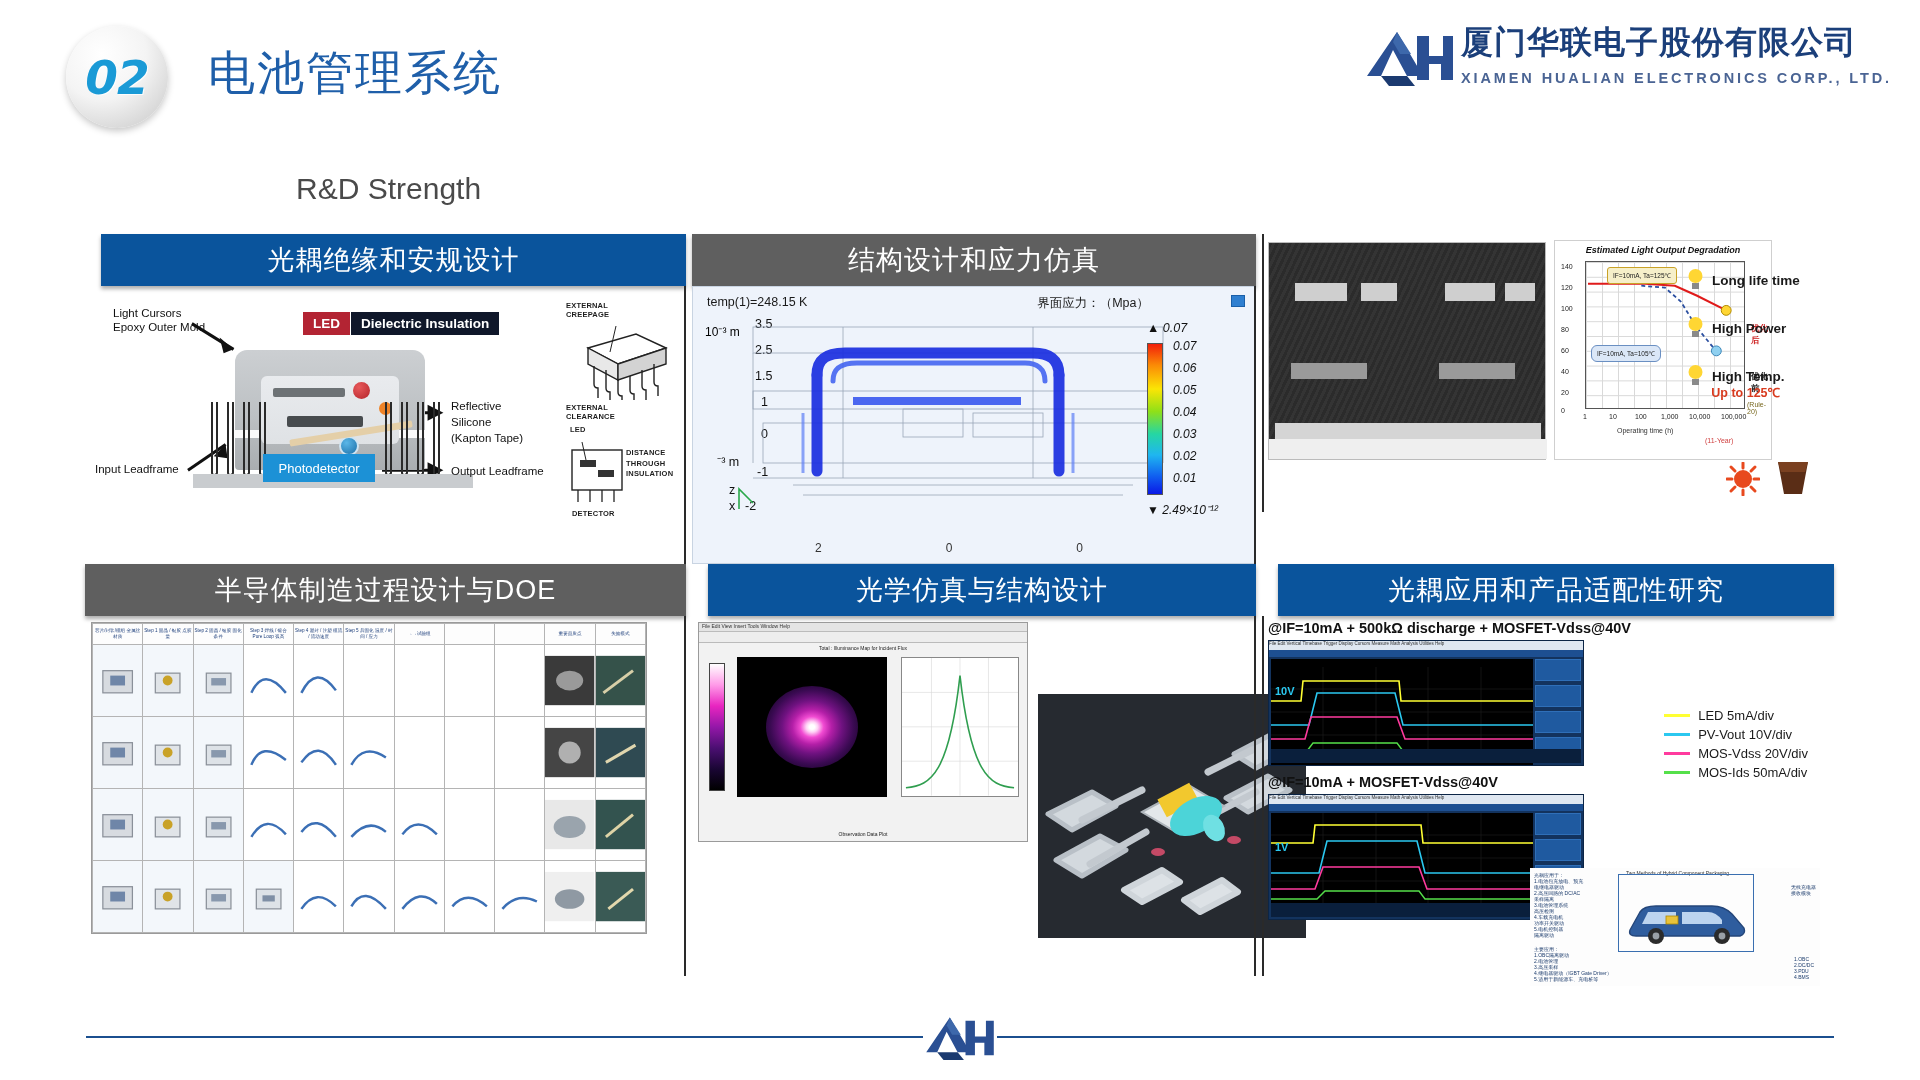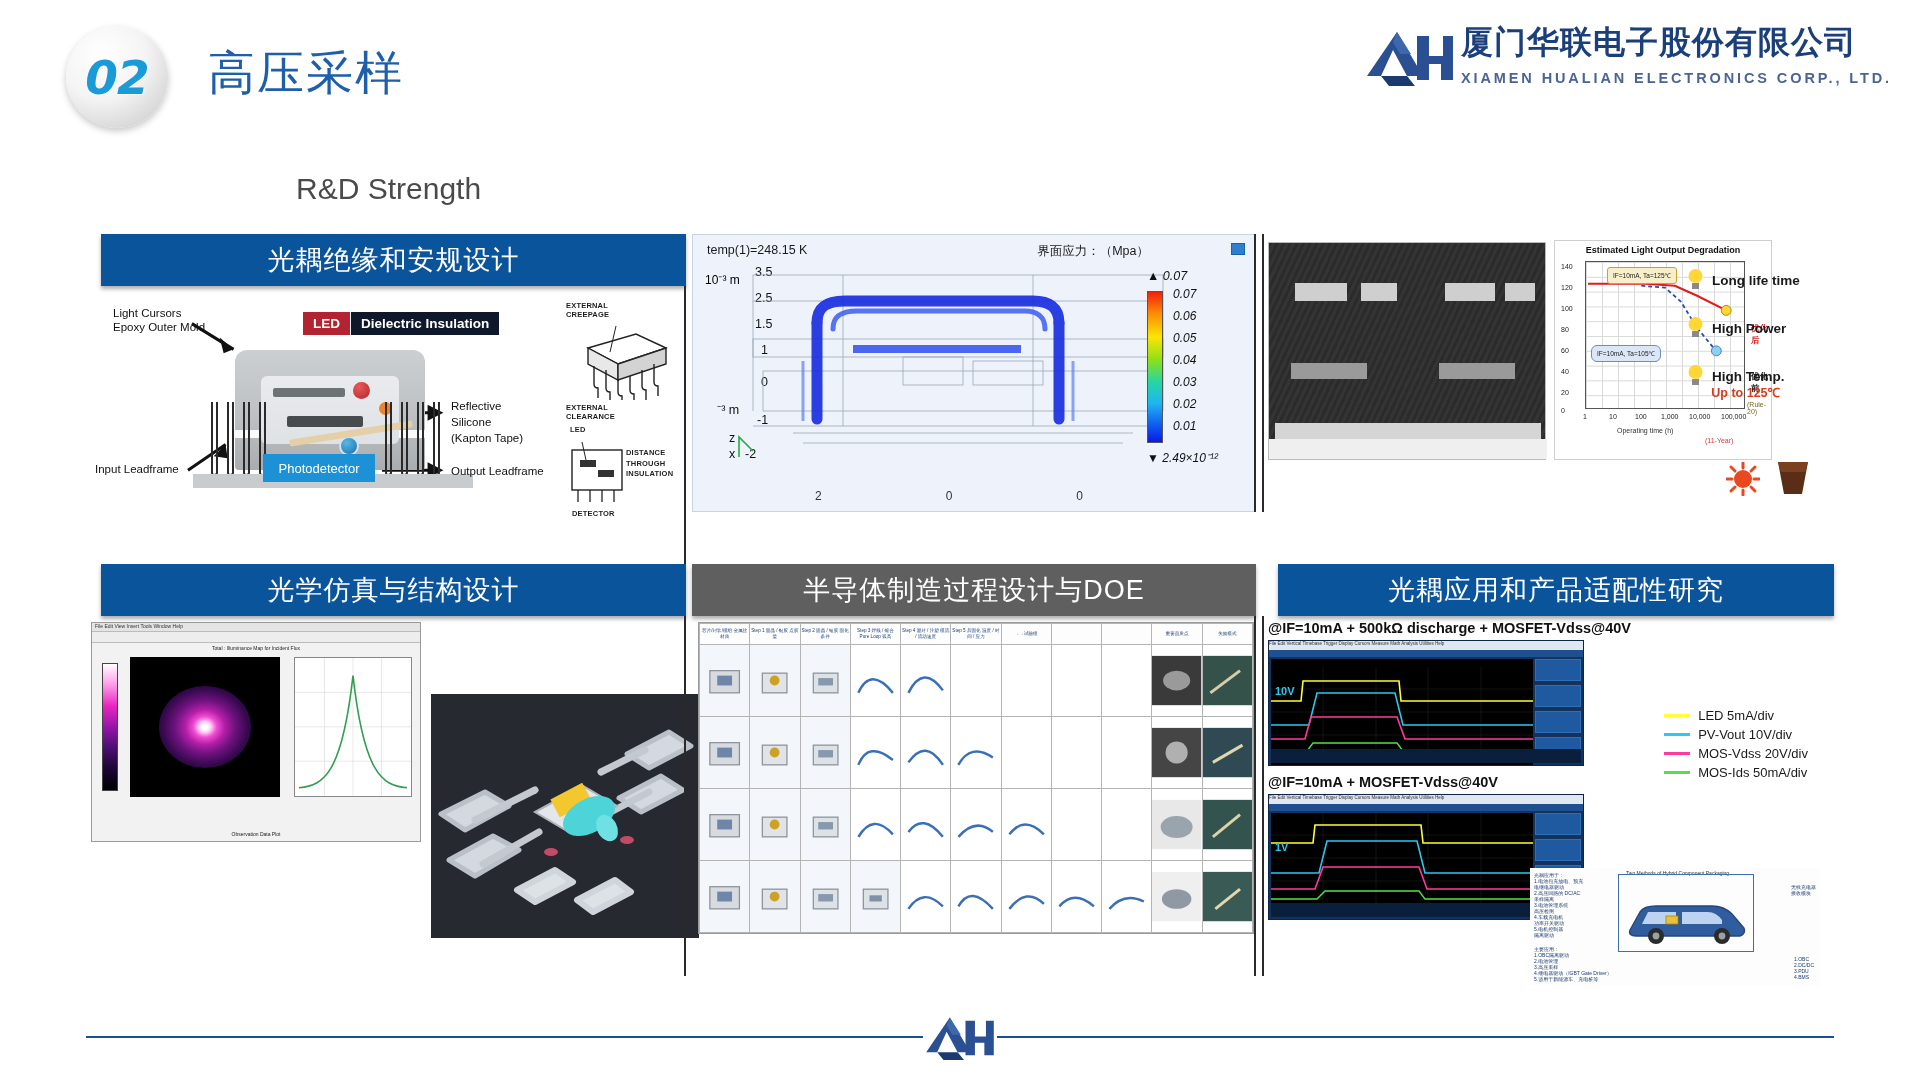--- a/index.html
+++ b/index.html
@@ -147,21 +147,21 @@
     border: 1px solid #bbb;
   }
   .sem-pad { position: absolute; background: #cfcfcf; }
   .sem-base { position: absolute; left: 6px; bottom: 20px; width: 266px; height: 16px; background: #d5d5d5; }
   .sem-bottom { position: absolute; left: 0; bottom: 0; width: 278px; height: 20px; background: #efefef; }
 
   .deg {
     position: absolute; left: 292px; top: 6px; width: 218px; height: 220px;
     background: #fff; border: 1px solid #cfcfcf;
   }
-  .deg-title { text-align: center; font-size: 9px; font-weight: bold; color: #111; margin-top: 4px; }
+  .deg-title { text-align: center; font-size: 9px; font-weight: bold; color: #111; margin-top: 4px; font-style: italic; }
   .deg-plot { position: absolute; left: 30px; top: 20px; width: 160px; height: 148px; border: 1px solid #555;
               background-image: linear-gradient(#d9d9d9 1px, transparent 1px), linear-gradient(90deg,#d9d9d9 1px, transparent 1px);
               background-size: 16px 14.8px; }
   .deg-ytick { position: absolute; left: 6px; font-size: 7px; color: #222; }
   .deg-xtick { position: absolute; top: 172px; font-size: 7px; color: #222; }
   .deg-xlabel { position: absolute; top: 186px; left: 62px; font-size: 7px; color: #333; }
   .callout-a { position: absolute; left: 52px; top: 26px; background: #f6efc9; border: 1px solid #c9a227; border-radius: 3px; padding: 3px 5px; font-size: 6.5px; color: #222; }
   .callout-b { position: absolute; left: 36px; top: 104px; background: #dbe7f7; border: 1px solid #6a8fc2; border-radius: 6px; padding: 3px 5px; font-size: 6.5px; color: #222; }
   .deg-note-a { position: absolute; left: 196px; top: 82px; font-size: 8.5px; color: #cc1f1f; font-weight: bold; }
   .deg-note-b { position: absolute; left: 196px; top: 130px; font-size: 8.5px; color: #222; font-weight: bold; }
@@ -229,21 +229,21 @@
 </style>
 </head>
 <body>
 
 <div class="header">
 
   <div class="badge-circle">
     <span class="badge-num">02</span>
   </div>
 
-  <div class="header-title">高压采样</div>
+  <div class="header-title">电池管理系统</div>
 
   <div class="logo-wrap">
     <svg class="logo-mark" viewBox="0 0 86 56">
       <polygon points="30,2 56,46 40,46 26,20 14,46 0,46" fill="#2a4f93"></polygon>
       <polygon points="30,2 44,24 33,24 26,12" fill="#3d68ab"></polygon>
       <polygon points="50,6 62,6 62,26 76,26 76,6 86,6 86,50 74,50 74,34 62,34 62,50 50,50" fill="#2a4f93"></polygon>
       <polygon points="14,46 40,46 48,56 22,56" fill="#1b3a70"></polygon>
     </svg>
     <div class="logo-text-block">
       <div class="logo-cn">厦门华联电子股份有限公司</div>
@@ -363,20 +363,21 @@
           </div>
 
         </div>
         <div class="divider-v" style="right:0; height:278px;"></div>
       </div>
     </div>
   </div>
 
   <div class="cell">
     <div class="cell-inner">
+      <div class="panel-header hdr-gray">结构设计和应力仿真</div>
       <div class="panel-body">
         <div class="p2">
           <div class="p2-overlay-icon"></div>
           <div class="p2-top">
             <span>temp(1)=248.15 K</span>
             <span style="margin-right:92px;">界面应力：（Mpa）</span>
           </div>
 
           <div class="p2-axis-unit">10⁻³ m</div>
           <div class="p2-tick" style="left:62px; top:30px;">3.5</div>
@@ -539,20 +540,267 @@
           <polygon points="6,4 36,4 33,14 9,14" fill="#7a4020"></polygon>
         </svg>
 
         <div class="divider-v" style="left:0; height:278px;"></div>
       </div>
     </div>
   </div>
 
   <div class="cell">
     <div class="cell-inner">
+      <div class="panel-header hdr-gray">半导体制造过程设计与DOE</div>
+      <div class="panel-body">
+        <div class="doe">
+          <table class="doe-table">
+            <tbody>
+                <tr>
+              <td class="doe-hdr">芯片/封装/模组
+金属丝材质</td>
+              <td class="doe-hdr">Step 1 固晶 / 银胶
+点胶量</td>
+              <td class="doe-hdr">Step 2 固晶 / 银胶
+固化条件</td>
+              <td class="doe-hdr">Step 3 焊线 / 键合
+Pure Loop 弧高</td>
+              <td class="doe-hdr">Step 4 塑封 / 注塑
+模流 / 流动速度</td>
+              <td class="doe-hdr">Step 5 后固化
+温度 / 时间 / 应力</td>
+              <td class="doe-hdr">→→试验组</td>
+              <td class="doe-hdr"></td>
+              <td class="doe-hdr"></td>
+              <td class="doe-hdr">重要品质点</td>
+              <td class="doe-hdr">失效模式</td>
+            </tr>
+            <tr>
+              <td class="doe-cell-img">
+                <svg class="icon-mini" viewBox="0 0 40 40">
+                      <rect x="8" y="12" width="24" height="18" fill="#d7dbe0" stroke="#8a9099"></rect>
+                      <rect x="14" y="16" width="12" height="8" fill="#6f86a8"></rect>
+                    </svg>
+              </td>
+              <td class="doe-cell-img">
+                <svg class="icon-mini" viewBox="0 0 40 40">
+                      <rect x="10" y="14" width="20" height="16" fill="#e0e4e8" stroke="#8a9099"></rect>
+                      <circle cx="20" cy="20" r="4" fill="#c9a227"></circle>
+                    </svg>
+              </td>
+              <td class="doe-cell-img">
+                <svg class="icon-mini" viewBox="0 0 40 40">
+                      <rect x="10" y="14" width="20" height="16" fill="#dde2e7" stroke="#8a9099"></rect>
+                      <rect x="14" y="18" width="12" height="6" fill="#8898ad"></rect>
+                    </svg>
+              </td>
+              <td>
+                <svg class="icon-mini" viewBox="0 0 40 40">
+                      <path d="M6,30 Q16,8 34,30" fill="none" stroke="#3b6fb5" stroke-width="2"></path>
+                    </svg>
+              </td>
+              <td>
+                <svg class="icon-mini" viewBox="0 0 40 40">
+                      <path d="M6,30 Q18,6 34,28" fill="none" stroke="#3b6fb5" stroke-width="2"></path>
+                    </svg>
+              </td>
+              <td></td>
+              <td></td>
+              <td></td>
+              <td></td>
+              <td>
+                <svg class="icon-mini" viewBox="0 0 40 40">
+                      <rect width="40" height="40" fill="#3a3a3a"></rect>
+                      <ellipse cx="20" cy="20" rx="11" ry="8" fill="#9a9a9a"></ellipse>
+                    </svg>
+              </td>
+              <td>
+                <svg class="icon-mini" viewBox="0 0 40 40">
+                      <rect width="40" height="40" fill="#35524a"></rect>
+                      <path d="M6,30 L30,12" stroke="#d8cfa8" stroke-width="2.4"></path>
+                    </svg>
+              </td>
+            </tr>
+            <tr>
+              <td class="doe-cell-img">
+                <svg class="icon-mini" viewBox="0 0 40 40">
+                      <rect x="8" y="12" width="24" height="18" fill="#d7dbe0" stroke="#8a9099"></rect>
+                      <rect x="14" y="16" width="12" height="8" fill="#6f86a8"></rect>
+                    </svg>
+              </td>
+              <td class="doe-cell-img">
+                <svg class="icon-mini" viewBox="0 0 40 40">
+                      <rect x="10" y="14" width="20" height="16" fill="#e0e4e8" stroke="#8a9099"></rect>
+                      <circle cx="20" cy="20" r="4" fill="#c9a227"></circle>
+                    </svg>
+              </td>
+              <td class="doe-cell-img">
+                <svg class="icon-mini" viewBox="0 0 40 40">
+                      <rect x="10" y="14" width="20" height="16" fill="#dde2e7" stroke="#8a9099"></rect>
+                      <rect x="14" y="18" width="12" height="6" fill="#8898ad"></rect>
+                    </svg>
+              </td>
+              <td>
+                <svg class="icon-mini" viewBox="0 0 40 40">
+                      <path d="M6,30 Q14,10 34,26" fill="none" stroke="#3b6fb5" stroke-width="2"></path>
+                    </svg>
+              </td>
+              <td>
+                <svg class="icon-mini" viewBox="0 0 40 40">
+                      <path d="M6,28 Q20,8 34,30" fill="none" stroke="#3b6fb5" stroke-width="2"></path>
+                    </svg>
+              </td>
+              <td>
+                <svg class="icon-mini" viewBox="0 0 40 40">
+                      <path d="M6,30 Q16,12 34,24" fill="none" stroke="#3b6fb5" stroke-width="2"></path>
+                    </svg>
+              </td>
+              <td></td>
+              <td></td>
+              <td></td>
+              <td>
+                <svg class="icon-mini" viewBox="0 0 40 40">
+                      <rect width="40" height="40" fill="#454545"></rect>
+                      <ellipse cx="20" cy="20" rx="9" ry="9" fill="#b0b0b0"></ellipse>
+                    </svg>
+              </td>
+              <td>
+                <svg class="icon-mini" viewBox="0 0 40 40">
+                      <rect width="40" height="40" fill="#2f4a52"></rect>
+                      <path d="M8,28 L32,14" stroke="#e0d6ae" stroke-width="2.4"></path>
+                    </svg>
+              </td>
+            </tr>
+            <tr>
+              <td class="doe-cell-img">
+                <svg class="icon-mini" viewBox="0 0 40 40">
+                      <rect x="8" y="12" width="24" height="18" fill="#d7dbe0" stroke="#8a9099"></rect>
+                      <rect x="14" y="16" width="12" height="8" fill="#6f86a8"></rect>
+                    </svg>
+              </td>
+              <td class="doe-cell-img">
+                <svg class="icon-mini" viewBox="0 0 40 40">
+                      <rect x="10" y="14" width="20" height="16" fill="#e0e4e8" stroke="#8a9099"></rect>
+                      <circle cx="20" cy="20" r="4" fill="#c9a227"></circle>
+                    </svg>
+              </td>
+              <td class="doe-cell-img">
+                <svg class="icon-mini" viewBox="0 0 40 40">
+                      <rect x="10" y="14" width="20" height="16" fill="#dde2e7" stroke="#8a9099"></rect>
+                      <rect x="14" y="18" width="12" height="6" fill="#8898ad"></rect>
+                    </svg>
+              </td>
+              <td>
+                <svg class="icon-mini" viewBox="0 0 40 40">
+                      <path d="M6,30 Q18,10 34,28" fill="none" stroke="#3b6fb5" stroke-width="2"></path>
+                    </svg>
+              </td>
+              <td>
+                <svg class="icon-mini" viewBox="0 0 40 40">
+                      <path d="M6,26 Q18,10 34,30" fill="none" stroke="#3b6fb5" stroke-width="2"></path>
+                    </svg>
+              </td>
+              <td>
+                <svg class="icon-mini" viewBox="0 0 40 40">
+                      <path d="M6,30 Q20,14 34,26" fill="none" stroke="#3b6fb5" stroke-width="2"></path>
+                    </svg>
+              </td>
+              <td>
+                <svg class="icon-mini" viewBox="0 0 40 40">
+                      <path d="M6,28 Q18,12 34,28" fill="none" stroke="#3b6fb5" stroke-width="2"></path>
+                    </svg>
+              </td>
+              <td></td>
+              <td></td>
+              <td>
+                <svg class="icon-mini" viewBox="0 0 40 40">
+                      <rect width="40" height="40" fill="#e8e8e8"></rect>
+                      <ellipse cx="20" cy="22" rx="13" ry="9" fill="#9aa4ad"></ellipse>
+                    </svg>
+              </td>
+              <td>
+                <svg class="icon-mini" viewBox="0 0 40 40">
+                      <rect width="40" height="40" fill="#33534f"></rect>
+                      <path d="M8,30 L30,12" stroke="#ded3a6" stroke-width="2.4"></path>
+                    </svg>
+              </td>
+            </tr>
+            <tr>
+              <td class="doe-cell-img">
+                <svg class="icon-mini" viewBox="0 0 40 40">
+                      <rect x="8" y="12" width="24" height="18" fill="#d7dbe0" stroke="#8a9099"></rect>
+                      <rect x="14" y="16" width="12" height="8" fill="#6f86a8"></rect>
+                    </svg>
+              </td>
+              <td class="doe-cell-img">
+                <svg class="icon-mini" viewBox="0 0 40 40">
+                      <rect x="10" y="14" width="20" height="16" fill="#e0e4e8" stroke="#8a9099"></rect>
+                      <circle cx="20" cy="20" r="4" fill="#c9a227"></circle>
+                    </svg>
+              </td>
+              <td class="doe-cell-img">
+                <svg class="icon-mini" viewBox="0 0 40 40">
+                      <rect x="10" y="14" width="20" height="16" fill="#dde2e7" stroke="#8a9099"></rect>
+                      <rect x="14" y="18" width="12" height="6" fill="#8898ad"></rect>
+                    </svg>
+              </td>
+              <td class="doe-cell-img">
+                <svg class="icon-mini" viewBox="0 0 40 40">
+                      <rect x="10" y="14" width="20" height="16" fill="#dde2e7" stroke="#8a9099"></rect>
+                      <rect x="15" y="19" width="10" height="5" fill="#7f8fa5"></rect>
+                    </svg>
+              </td>
+              <td>
+                <svg class="icon-mini" viewBox="0 0 40 40">
+                      <path d="M6,30 Q18,12 34,28" fill="none" stroke="#3b6fb5" stroke-width="2"></path>
+                    </svg>
+              </td>
+              <td>
+                <svg class="icon-mini" viewBox="0 0 40 40">
+                      <path d="M6,28 Q16,10 34,30" fill="none" stroke="#3b6fb5" stroke-width="2"></path>
+                    </svg>
+              </td>
+              <td>
+                <svg class="icon-mini" viewBox="0 0 40 40">
+                      <path d="M6,30 Q20,12 34,26" fill="none" stroke="#3b6fb5" stroke-width="2"></path>
+                    </svg>
+              </td>
+              <td>
+                <svg class="icon-mini" viewBox="0 0 40 40">
+                      <path d="M6,28 Q18,14 34,28" fill="none" stroke="#3b6fb5" stroke-width="2"></path>
+                    </svg>
+              </td>
+              <td>
+                <svg class="icon-mini" viewBox="0 0 40 40">
+                      <path d="M6,30 Q18,16 34,24" fill="none" stroke="#3b6fb5" stroke-width="2"></path>
+                    </svg>
+              </td>
+              <td>
+                <svg class="icon-mini" viewBox="0 0 40 40">
+                      <rect width="40" height="40" fill="#efefef"></rect>
+                      <ellipse cx="20" cy="22" rx="12" ry="8" fill="#8f99a3"></ellipse>
+                    </svg>
+              </td>
+              <td>
+                <svg class="icon-mini" viewBox="0 0 40 40">
+                      <rect width="40" height="40" fill="#3a5a55"></rect>
+                      <path d="M10,30 L30,14" stroke="#e3d8ad" stroke-width="2.4"></path>
+                    </svg>
+              </td>
+            </tr>
+          </tbody>
+            </table>
+        </div>
+        <div class="divider-v" style="right:0; height:360px;"></div>
+      </div>
+    </div>
+  </div>
+
+  <div class="cell">
+    <div class="cell-inner">
       <div class="panel-header hdr-blue">光学仿真与结构设计</div>
       <div class="panel-body">
 
         <div class="osim">
           <div class="osim-menubar">File Edit View Insert Tools Window Help</div>
           <div class="osim-toolbar"></div>
           <div class="osim-cap">Total : Illuminance Map for Incident Flux</div>
           <div class="osim-legend"></div>
           <div class="osim-plot">
             <div class="blob"></div>
@@ -595,267 +843,20 @@
               <ellipse cx="196" cy="146" rx="7" ry="4"></ellipse>
                 <ellipse cx="120" cy="158" rx="7" ry="4"></ellipse>
             </g>
             <g stroke="#cfd5da" stroke-width="6" fill="#dde2e6" stroke-linejoin="round">
               <polygon points="86,196 124,176 142,188 104,208"></polygon>
               <polygon points="146,206 184,186 200,198 162,218"></polygon>
             </g>
           </svg>
         </div>
 
-        <div class="divider-v" style="right:0; height:360px;"></div>
-      </div>
-    </div>
-  </div>
-
-  <div class="cell">
-    <div class="cell-inner">
-      <div class="panel-header hdr-gray">半导体制造过程设计与DOE</div>
-      <div class="panel-body">
-        <div class="doe">
-          <table class="doe-table">
-            <tbody>
-                <tr>
-              <td class="doe-hdr">芯片/封装/模组
-金属丝材质</td>
-              <td class="doe-hdr">Step 1 固晶 / 银胶
-点胶量</td>
-              <td class="doe-hdr">Step 2 固晶 / 银胶
-固化条件</td>
-              <td class="doe-hdr">Step 3 焊线 / 键合
-Pure Loop 弧高</td>
-              <td class="doe-hdr">Step 4 塑封 / 注塑
-模流 / 流动速度</td>
-              <td class="doe-hdr">Step 5 后固化
-温度 / 时间 / 应力</td>
-              <td class="doe-hdr">→→试验组</td>
-              <td class="doe-hdr"></td>
-              <td class="doe-hdr"></td>
-              <td class="doe-hdr">重要品质点</td>
-              <td class="doe-hdr">失效模式</td>
-            </tr>
-            <tr>
-              <td class="doe-cell-img">
-                <svg class="icon-mini" viewBox="0 0 40 40">
-                      <rect x="8" y="12" width="24" height="18" fill="#d7dbe0" stroke="#8a9099"></rect>
-                      <rect x="14" y="16" width="12" height="8" fill="#6f86a8"></rect>
-                    </svg>
-              </td>
-              <td class="doe-cell-img">
-                <svg class="icon-mini" viewBox="0 0 40 40">
-                      <rect x="10" y="14" width="20" height="16" fill="#e0e4e8" stroke="#8a9099"></rect>
-                      <circle cx="20" cy="20" r="4" fill="#c9a227"></circle>
-                    </svg>
-              </td>
-              <td class="doe-cell-img">
-                <svg class="icon-mini" viewBox="0 0 40 40">
-                      <rect x="10" y="14" width="20" height="16" fill="#dde2e7" stroke="#8a9099"></rect>
-                      <rect x="14" y="18" width="12" height="6" fill="#8898ad"></rect>
-                    </svg>
-              </td>
-              <td>
-                <svg class="icon-mini" viewBox="0 0 40 40">
-                      <path d="M6,30 Q16,8 34,30" fill="none" stroke="#3b6fb5" stroke-width="2"></path>
-                    </svg>
-              </td>
-              <td>
-                <svg class="icon-mini" viewBox="0 0 40 40">
-                      <path d="M6,30 Q18,6 34,28" fill="none" stroke="#3b6fb5" stroke-width="2"></path>
-                    </svg>
-              </td>
-              <td></td>
-              <td></td>
-              <td></td>
-              <td></td>
-              <td>
-                <svg class="icon-mini" viewBox="0 0 40 40">
-                      <rect width="40" height="40" fill="#3a3a3a"></rect>
-                      <ellipse cx="20" cy="20" rx="11" ry="8" fill="#9a9a9a"></ellipse>
-                    </svg>
-              </td>
-              <td>
-                <svg class="icon-mini" viewBox="0 0 40 40">
-                      <rect width="40" height="40" fill="#35524a"></rect>
-                      <path d="M6,30 L30,12" stroke="#d8cfa8" stroke-width="2.4"></path>
-                    </svg>
-              </td>
-            </tr>
-            <tr>
-              <td class="doe-cell-img">
-                <svg class="icon-mini" viewBox="0 0 40 40">
-                      <rect x="8" y="12" width="24" height="18" fill="#d7dbe0" stroke="#8a9099"></rect>
-                      <rect x="14" y="16" width="12" height="8" fill="#6f86a8"></rect>
-                    </svg>
-              </td>
-              <td class="doe-cell-img">
-                <svg class="icon-mini" viewBox="0 0 40 40">
-                      <rect x="10" y="14" width="20" height="16" fill="#e0e4e8" stroke="#8a9099"></rect>
-                      <circle cx="20" cy="20" r="4" fill="#c9a227"></circle>
-                    </svg>
-              </td>
-              <td class="doe-cell-img">
-                <svg class="icon-mini" viewBox="0 0 40 40">
-                      <rect x="10" y="14" width="20" height="16" fill="#dde2e7" stroke="#8a9099"></rect>
-                      <rect x="14" y="18" width="12" height="6" fill="#8898ad"></rect>
-                    </svg>
-              </td>
-              <td>
-                <svg class="icon-mini" viewBox="0 0 40 40">
-                      <path d="M6,30 Q14,10 34,26" fill="none" stroke="#3b6fb5" stroke-width="2"></path>
-                    </svg>
-              </td>
-              <td>
-                <svg class="icon-mini" viewBox="0 0 40 40">
-                      <path d="M6,28 Q20,8 34,30" fill="none" stroke="#3b6fb5" stroke-width="2"></path>
-                    </svg>
-              </td>
-              <td>
-                <svg class="icon-mini" viewBox="0 0 40 40">
-                      <path d="M6,30 Q16,12 34,24" fill="none" stroke="#3b6fb5" stroke-width="2"></path>
-                    </svg>
-              </td>
-              <td></td>
-              <td></td>
-              <td></td>
-              <td>
-                <svg class="icon-mini" viewBox="0 0 40 40">
-                      <rect width="40" height="40" fill="#454545"></rect>
-                      <ellipse cx="20" cy="20" rx="9" ry="9" fill="#b0b0b0"></ellipse>
-                    </svg>
-              </td>
-              <td>
-                <svg class="icon-mini" viewBox="0 0 40 40">
-                      <rect width="40" height="40" fill="#2f4a52"></rect>
-                      <path d="M8,28 L32,14" stroke="#e0d6ae" stroke-width="2.4"></path>
-                    </svg>
-              </td>
-            </tr>
-            <tr>
-              <td class="doe-cell-img">
-                <svg class="icon-mini" viewBox="0 0 40 40">
-                      <rect x="8" y="12" width="24" height="18" fill="#d7dbe0" stroke="#8a9099"></rect>
-                      <rect x="14" y="16" width="12" height="8" fill="#6f86a8"></rect>
-                    </svg>
-              </td>
-              <td class="doe-cell-img">
-                <svg class="icon-mini" viewBox="0 0 40 40">
-                      <rect x="10" y="14" width="20" height="16" fill="#e0e4e8" stroke="#8a9099"></rect>
-                      <circle cx="20" cy="20" r="4" fill="#c9a227"></circle>
-                    </svg>
-              </td>
-              <td class="doe-cell-img">
-                <svg class="icon-mini" viewBox="0 0 40 40">
-                      <rect x="10" y="14" width="20" height="16" fill="#dde2e7" stroke="#8a9099"></rect>
-                      <rect x="14" y="18" width="12" height="6" fill="#8898ad"></rect>
-                    </svg>
-              </td>
-              <td>
-                <svg class="icon-mini" viewBox="0 0 40 40">
-                      <path d="M6,30 Q18,10 34,28" fill="none" stroke="#3b6fb5" stroke-width="2"></path>
-                    </svg>
-              </td>
-              <td>
-                <svg class="icon-mini" viewBox="0 0 40 40">
-                      <path d="M6,26 Q18,10 34,30" fill="none" stroke="#3b6fb5" stroke-width="2"></path>
-                    </svg>
-              </td>
-              <td>
-                <svg class="icon-mini" viewBox="0 0 40 40">
-                      <path d="M6,30 Q20,14 34,26" fill="none" stroke="#3b6fb5" stroke-width="2"></path>
-                    </svg>
-              </td>
-              <td>
-                <svg class="icon-mini" viewBox="0 0 40 40">
-                      <path d="M6,28 Q18,12 34,28" fill="none" stroke="#3b6fb5" stroke-width="2"></path>
-                    </svg>
-              </td>
-              <td></td>
-              <td></td>
-              <td>
-                <svg class="icon-mini" viewBox="0 0 40 40">
-                      <rect width="40" height="40" fill="#e8e8e8"></rect>
-                      <ellipse cx="20" cy="22" rx="13" ry="9" fill="#9aa4ad"></ellipse>
-                    </svg>
-              </td>
-              <td>
-                <svg class="icon-mini" viewBox="0 0 40 40">
-                      <rect width="40" height="40" fill="#33534f"></rect>
-                      <path d="M8,30 L30,12" stroke="#ded3a6" stroke-width="2.4"></path>
-                    </svg>
-              </td>
-            </tr>
-            <tr>
-              <td class="doe-cell-img">
-                <svg class="icon-mini" viewBox="0 0 40 40">
-                      <rect x="8" y="12" width="24" height="18" fill="#d7dbe0" stroke="#8a9099"></rect>
-                      <rect x="14" y="16" width="12" height="8" fill="#6f86a8"></rect>
-                    </svg>
-              </td>
-              <td class="doe-cell-img">
-                <svg class="icon-mini" viewBox="0 0 40 40">
-                      <rect x="10" y="14" width="20" height="16" fill="#e0e4e8" stroke="#8a9099"></rect>
-                      <circle cx="20" cy="20" r="4" fill="#c9a227"></circle>
-                    </svg>
-              </td>
-              <td class="doe-cell-img">
-                <svg class="icon-mini" viewBox="0 0 40 40">
-                      <rect x="10" y="14" width="20" height="16" fill="#dde2e7" stroke="#8a9099"></rect>
-                      <rect x="14" y="18" width="12" height="6" fill="#8898ad"></rect>
-                    </svg>
-              </td>
-              <td class="doe-cell-img">
-                <svg class="icon-mini" viewBox="0 0 40 40">
-                      <rect x="10" y="14" width="20" height="16" fill="#dde2e7" stroke="#8a9099"></rect>
-                      <rect x="15" y="19" width="10" height="5" fill="#7f8fa5"></rect>
-                    </svg>
-              </td>
-              <td>
-                <svg class="icon-mini" viewBox="0 0 40 40">
-                      <path d="M6,30 Q18,12 34,28" fill="none" stroke="#3b6fb5" stroke-width="2"></path>
-                    </svg>
-              </td>
-              <td>
-                <svg class="icon-mini" viewBox="0 0 40 40">
-                      <path d="M6,28 Q16,10 34,30" fill="none" stroke="#3b6fb5" stroke-width="2"></path>
-                    </svg>
-              </td>
-              <td>
-                <svg class="icon-mini" viewBox="0 0 40 40">
-                      <path d="M6,30 Q20,12 34,26" fill="none" stroke="#3b6fb5" stroke-width="2"></path>
-                    </svg>
-              </td>
-              <td>
-                <svg class="icon-mini" viewBox="0 0 40 40">
-                      <path d="M6,28 Q18,14 34,28" fill="none" stroke="#3b6fb5" stroke-width="2"></path>
-                    </svg>
-              </td>
-              <td>
-                <svg class="icon-mini" viewBox="0 0 40 40">
-                      <path d="M6,30 Q18,16 34,24" fill="none" stroke="#3b6fb5" stroke-width="2"></path>
-                    </svg>
-              </td>
-              <td>
-                <svg class="icon-mini" viewBox="0 0 40 40">
-                      <rect width="40" height="40" fill="#efefef"></rect>
-                      <ellipse cx="20" cy="22" rx="12" ry="8" fill="#8f99a3"></ellipse>
-                    </svg>
-              </td>
-              <td>
-                <svg class="icon-mini" viewBox="0 0 40 40">
-                      <rect width="40" height="40" fill="#3a5a55"></rect>
-                      <path d="M10,30 L30,14" stroke="#e3d8ad" stroke-width="2.4"></path>
-                    </svg>
-              </td>
-            </tr>
-          </tbody>
-            </table>
-        </div>
         <div class="divider-v" style="right:0; height:360px;"></div>
       </div>
     </div>
   </div>
 
   <div class="cell">
     <div class="cell-inner">
       <div class="panel-header hdr-blue">光耦应用和产品适配性研究</div>
       <div class="panel-body">
 

